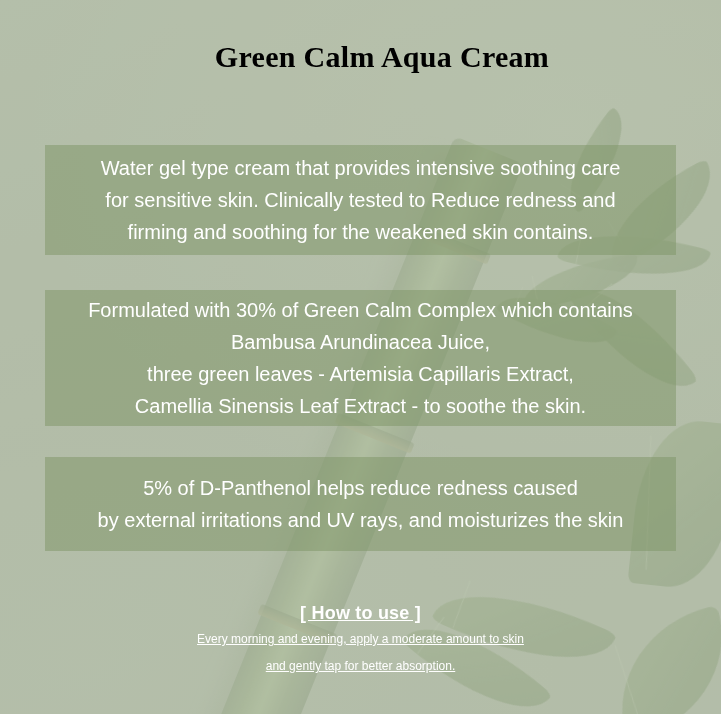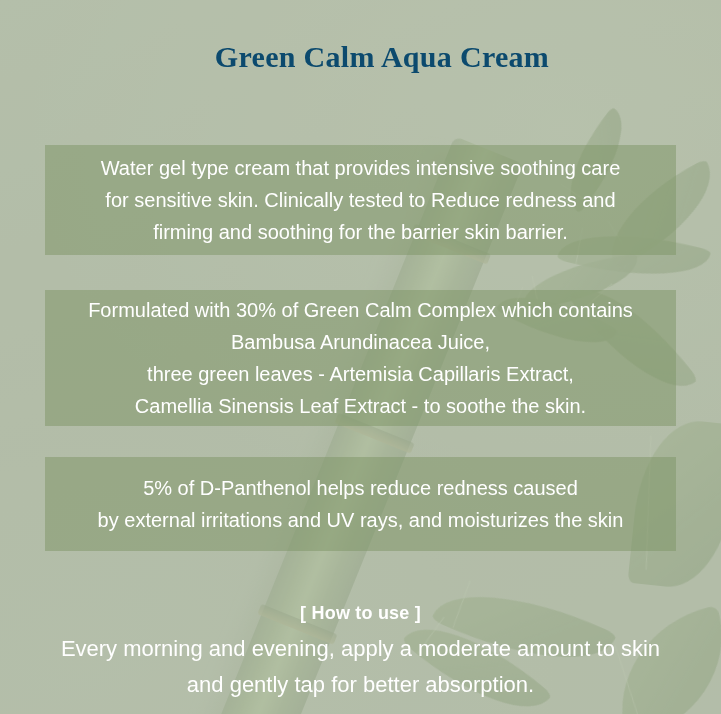--- a/index.html
+++ b/index.html
@@ -124,21 +124,21 @@
   .title {
     position: absolute;
     left: 0;
     right: 0;
     top: 40px;
     text-align: center;
     font-family: "Liberation Serif", serif;
     font-weight: bold;
     font-size: 30px;
     letter-spacing: 0.3px;
-    color: #0c4a6e;
+    color: #000000;
     padding-left: 43px;
   }
 
   .band {
     position: absolute;
     left: 45px;
     width: 631px;
     background: rgba(126,150,104,0.52);
     color: #ffffff;
     font-size: 20px;
@@ -155,33 +155,33 @@
   .band-2 { top: 290px; height: 136px; }
   .band-3 { top: 457px; height: 94px; }
 
   .howto {
     position: absolute;
     left: 0;
     right: 0;
     top: 600px;
     text-align: center;
     color: #ffffff;
+    text-decoration: underline;
   }
   .howto-title {
     font-size: 18px;
     font-weight: bold;
     line-height: 26px;
     letter-spacing: 0.2px;
   }
   .howto-line {
-    font-size: 22px;
+    font-size: 12px;
     line-height: 27px;
     display: block;
     white-space: pre;
-    margin-top: 9px;
   }
 </style>
 </head>
 <body>
 
 <div id="page">
 
   <div class="bg-art">
     <div class="bg-wash"></div>
     <div class="culm-shadow"></div>
@@ -203,21 +203,21 @@
     <div class="bg-haze"></div>
   </div>
 
   <div class="content">
 
     <div class="title">Green Calm Aqua Cream</div>
 
     <div class="band band-1">
       <span class="line">Water gel type cream that provides intensive soothing care</span>
       <span class="line">for sensitive skin. Clinically tested to Reduce redness and</span>
-      <span class="line">firming and soothing for the barrier skin barrier.</span>
+      <span class="line">firming and soothing for the weakened skin contains.</span>
     </div>
 
     <div class="band band-2">
       <span class="line">Formulated with 30% of Green Calm Complex which contains</span>
       <span class="line">Bambusa Arundinacea Juice,</span>
       <span class="line">three green leaves - Artemisia Capillaris Extract,</span>
       <span class="line">Camellia Sinensis Leaf Extract - to soothe the skin.</span>
     </div>
 
     <div class="band band-3">

